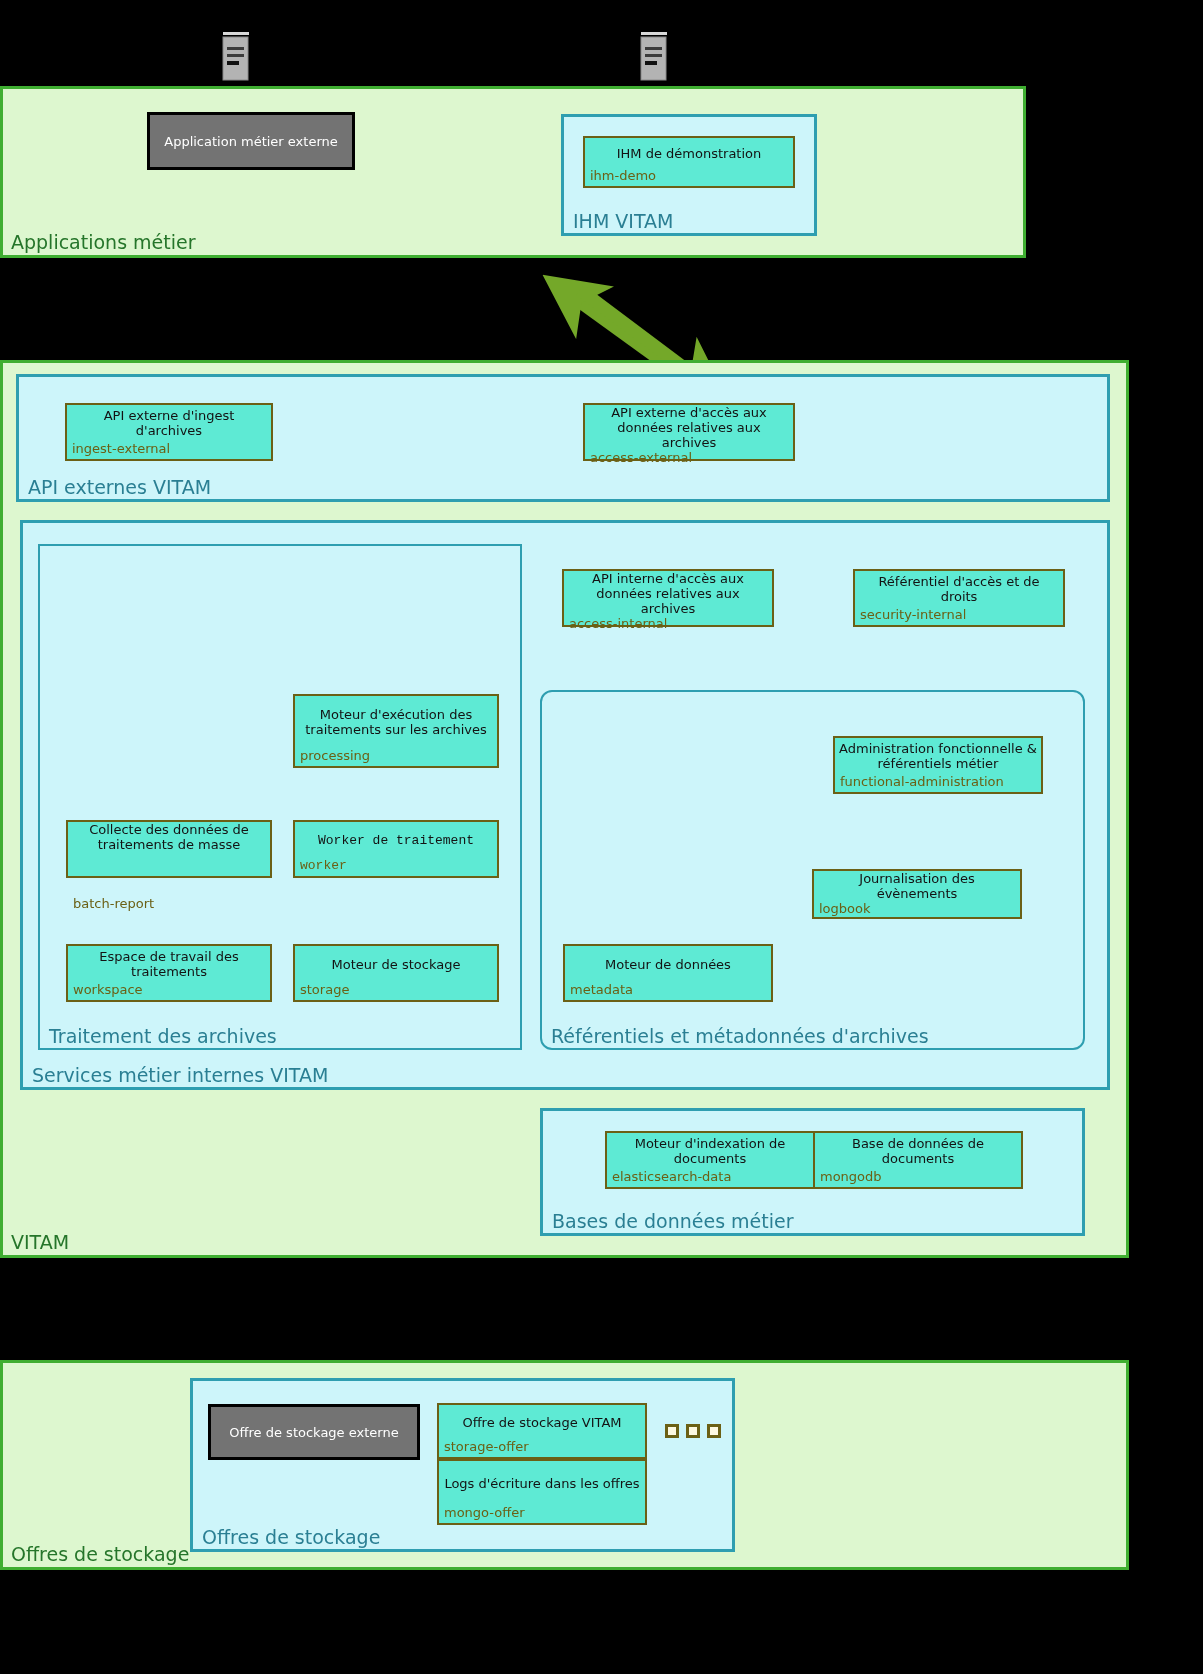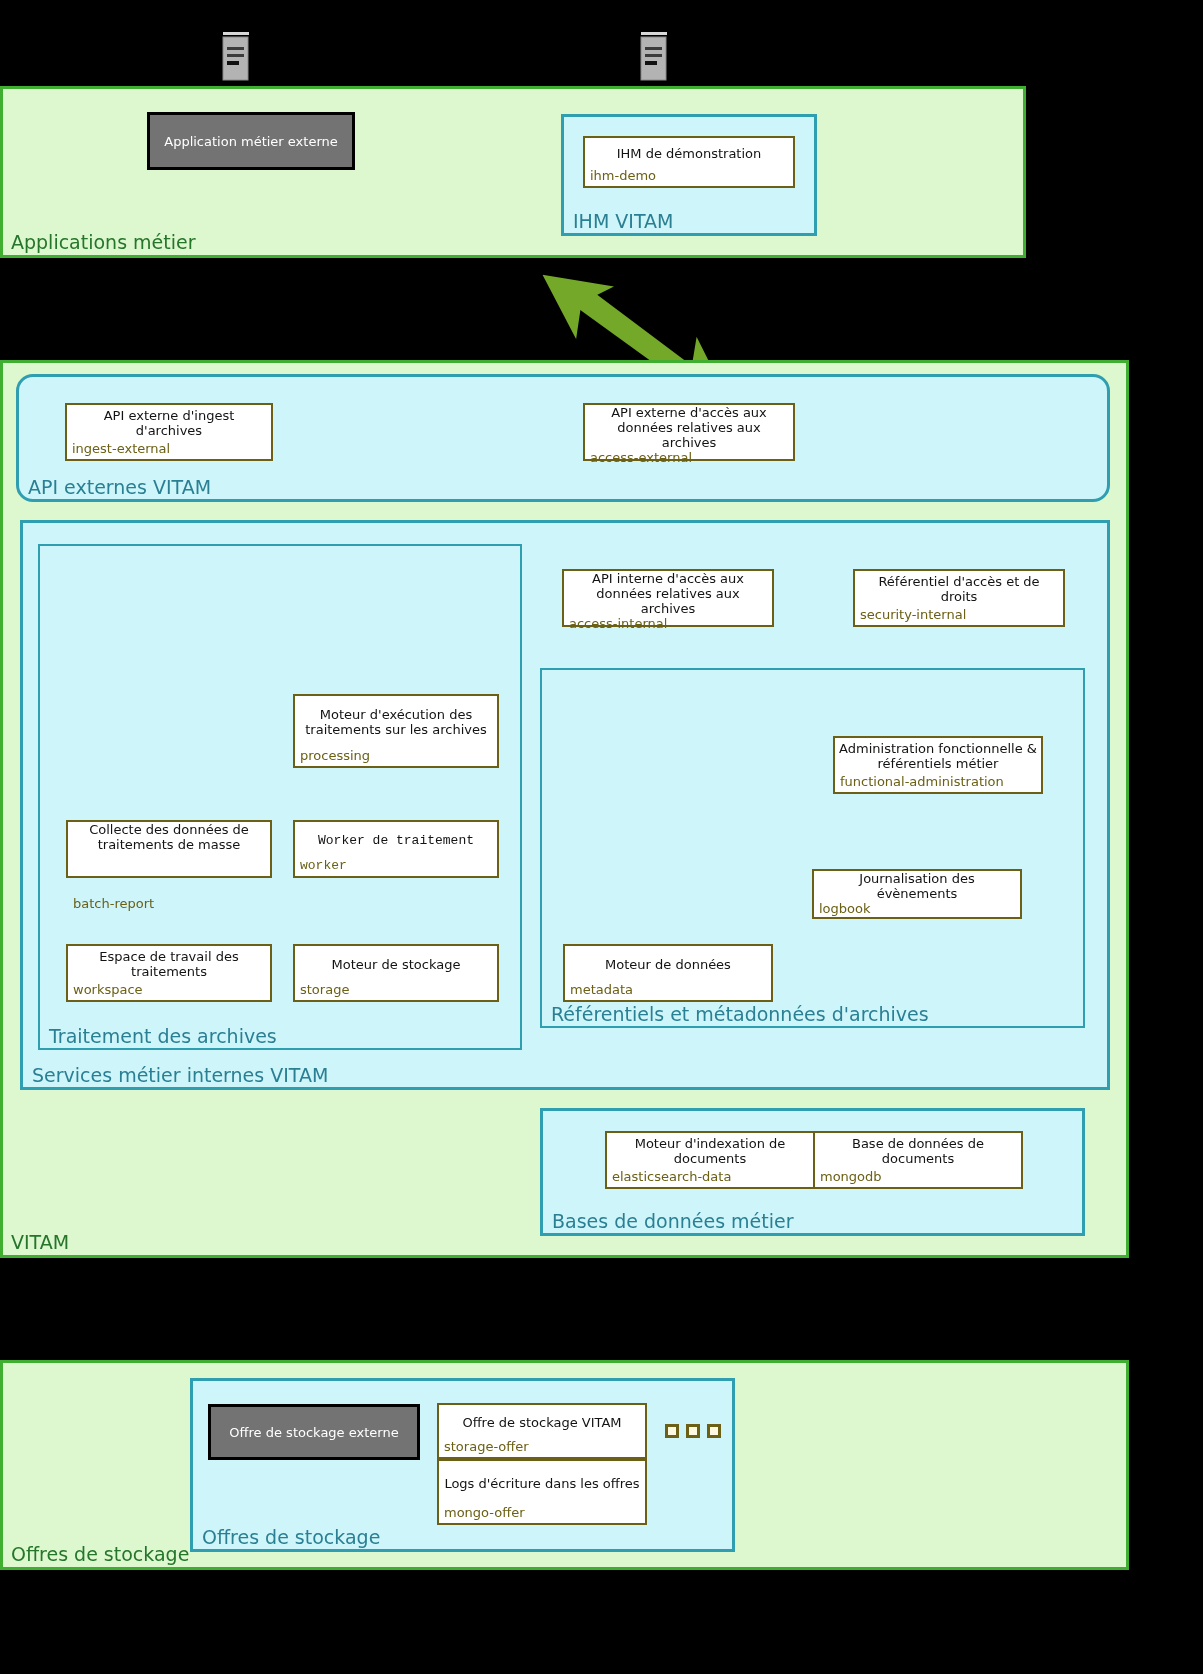--- a/index.html
+++ b/index.html
@@ -21,21 +21,21 @@
   .group{
     position:absolute;background:#cdf5fa;border:3px solid #2e9eb0;box-sizing:border-box;
   }
   .group.thin{border-width:2px;}
   .group > .group-label{
     position:absolute;left:9px;bottom:1px;color:#2a7f93;font-size:19px;white-space:nowrap;
   }
 
   
   .comp{
-    position:absolute;background:#ffffff;border:2px solid #6b6015;box-sizing:border-box;
+    position:absolute;background:#5eead4;border:2px solid #6b6015;box-sizing:border-box;
     display:flex;flex-direction:column;justify-content:flex-start;
   }
   .comp .title{
     flex:1 1 auto;display:flex;align-items:center;justify-content:center;
     text-align:center;color:#131313;font-size:13px;line-height:15px;padding:0 4px;
   }
   .comp .sub{
     flex:0 0 auto;color:#6b6015;font-size:13px;line-height:15px;padding:0 0 3px 5px;
     text-align:left;white-space:nowrap;
   }
@@ -130,21 +130,21 @@
   </div>
   <div class="comp" style="left:583px;top:136px;width:212px;height:52px;">
     <span class="title">IHM de démonstration</span>
     <span class="sub">ihm-demo</span>
   </div>
 
   <div class="zone" style="left:0px;top:360px;width:1129px;height:898px;">
     <span class="zone-label">VITAM</span>
   </div>
 
-  <div class="group" style="left:16px;top:374px;width:1094px;height:128px;border-radius:17px;">
+  <div class="group" style="left:16px;top:374px;width:1094px;height:128px;">
     <span class="group-label">API externes VITAM</span>
   </div>
   <div class="comp" style="left:65px;top:403px;width:208px;height:58px;">
     <span class="title">API externe d'ingest d'archives</span>
     <span class="sub">ingest-external</span>
   </div>
   <div class="comp" style="left:583px;top:403px;width:212px;height:58px;">
     <span class="title">API externe d'accès aux données relatives aux archives</span>
     <span class="sub">access-external</span>
   </div>
@@ -184,21 +184,21 @@
   </div>
   <div class="comp" style="left:293px;top:944px;width:206px;height:58px;">
     <span class="title">Moteur de stockage</span>
     <span class="sub">storage</span>
   </div>
   <div class="comp" style="left:66px;top:944px;width:206px;height:58px;">
     <span class="title">Espace de travail des traitements</span>
     <span class="sub">workspace</span>
   </div>
 
-  <div class="group thin" style="left:540px;top:668px;width:545px;height:360px;">
+  <div class="group thin" style="left:540px;top:690px;width:545px;height:360px;border-radius:12px;">
     <span class="group-label">Référentiels et métadonnées d'archives</span>
   </div>
 
   <div class="comp" style="left:833px;top:736px;width:210px;height:58px;">
     <span class="title">Administration fonctionnelle &amp; référentiels métier</span>
     <span class="sub">functional-administration</span>
   </div>
   <div class="comp" style="left:812px;top:869px;width:210px;height:50px;">
     <span class="title">Journalisation des évènements</span>
     <span class="sub">logbook</span>

